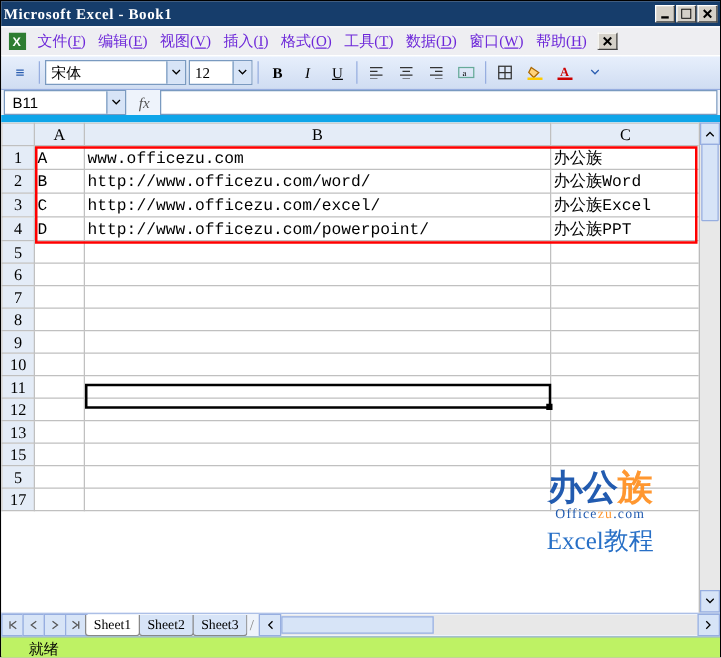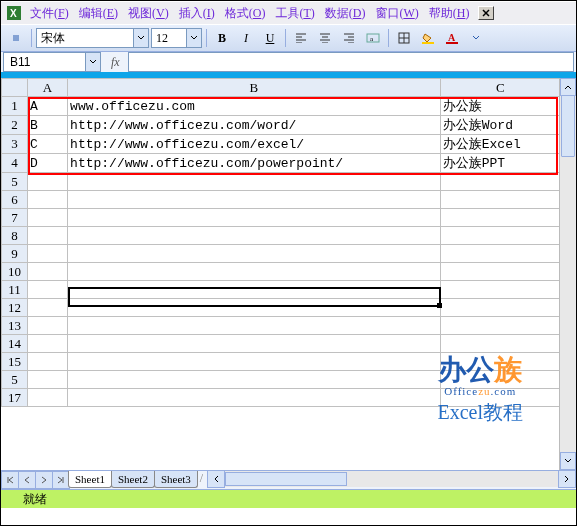--- a/index.html
+++ b/index.html
@@ -53,21 +53,21 @@
   .selcell .handle{position:absolute;right:-3px;bottom:-3px;width:5px;height:5px;background:#000}
   .vscroll{width:16px;background:#e8e8e8;border-left:1px solid #bbb;position:relative}
   .vscroll .btn{height:16px;background:#d7e4f7;border:1px solid #97aee0;display:flex;align-items:center;justify-content:center}
   .vscroll .thumb{position:absolute;top:17px;left:1px;right:1px;height:60px;background:#d7e4f7;border:1px solid #97aee0;border-radius:1px}
   .vscroll .btn.dn{position:absolute;bottom:0;left:0;right:0}
 
   
   .redbox{position:absolute;border:2px solid #ff0000;pointer-events:none;box-sizing:border-box}
 
   
-  .tabrow{height:18px;background:#eef3fb;display:flex;border-top:1px solid #97aee0}
+  .tabrow{height:18px;background:#eef3fb;display:flex;align-items:center;border-top:1px solid #97aee0}
   .tabnav{display:flex}
   .tabnav .b{width:16px;height:16px;border:1px solid #97aee0;background:#d7e4f7;display:flex;align-items:center;justify-content:center;margin-right:-1px}
   .sheettab{border:1px solid #888;border-top:none;padding:0 6px;background:#fff;font-size:11px;height:16px;display:flex;align-items:center;border-radius:0 0 3px 3px;margin-left:-1px}
   .sheettab.inact{background:#d7e4f7}
   .hscroll{flex:1;height:16px;background:#e8e8e8;display:flex;align-items:center;margin-left:4px}
   .hscroll .btn{width:16px;height:16px;background:#d7e4f7;border:1px solid #97aee0;display:flex;align-items:center;justify-content:center}
   .hscroll .track{flex:1;position:relative;height:100%}
   .hscroll .thumb{position:absolute;left:0;top:1px;bottom:1px;width:120px;background:#d7e4f7;border:1px solid #97aee0}
 
   
@@ -79,20 +79,42 @@
   .wmark .l1 .o{color:#ff8c1a}
   .wmark .l2{font-size:11px;color:#0a4aa8;margin-top:-4px;letter-spacing:1px}
   .wmark .l2 .o{color:#ff8c1a}
   .wmark .l3{font-size:20px;font-weight:normal;color:#1060c0;font-family:"Microsoft YaHei","SimHei";margin-top:2px}
 </style>
 </head>
 <body>
 
 <div class="window">
 
+  <div class="titlebar">
+    <span class="tx">Microsoft Excel - Book1</span>
+    <span class="spacer"></span>
+    <div class="sysbox">
+      <div class="sysbtn">
+          <svg width="8" height="8">
+            <rect x="1" y="6" width="6" height="2" fill="#000"></rect>
+          </svg>
+        </div>
+      <div class="sysbtn">
+          <svg width="8" height="8">
+            <rect x="0" y="0" width="8" height="8" fill="none" stroke="#000" stroke-width="1.5"></rect>
+          </svg>
+        </div>
+      <div class="sysbtn">
+          <svg width="8" height="8">
+            <line x1="1" y1="1" x2="7" y2="7" stroke="#000" stroke-width="1.5"></line>
+            <line x1="7" y1="1" x2="1" y2="7" stroke="#000" stroke-width="1.5"></line>
+          </svg>
+        </div>
+    </div>
+  </div>
 
   <div class="menubar">
     <span class="excel-ico">
         <svg width="14" height="14">
           <rect width="14" height="14" fill="#2e7d32"></rect>
           <text x="3" y="11" font-size="10" fill="#fff" font-family="Arial" font-weight="bold">X</text>
         </svg>
       </span>
     <span class="item"><span>文件</span>(<u>F</u>)</span>
     <span class="item"><span>编辑</span>(<u>E</u>)</span>
@@ -290,26 +312,20 @@
               <td></td>
               <td></td>
             </tr>
             <tr>
               <th class="rowh">13</th>
               <td></td>
               <td></td>
               <td></td>
             </tr>
             <tr>
-              <th class="rowh">14</th>
-              <td></td>
-              <td></td>
-              <td></td>
-            </tr>
-            <tr>
               <th class="rowh">15</th>
               <td></td>
               <td></td>
               <td></td>
             </tr>
             <tr>
               <th class="rowh">5</th>
               <td></td>
               <td></td>
               <td></td>

